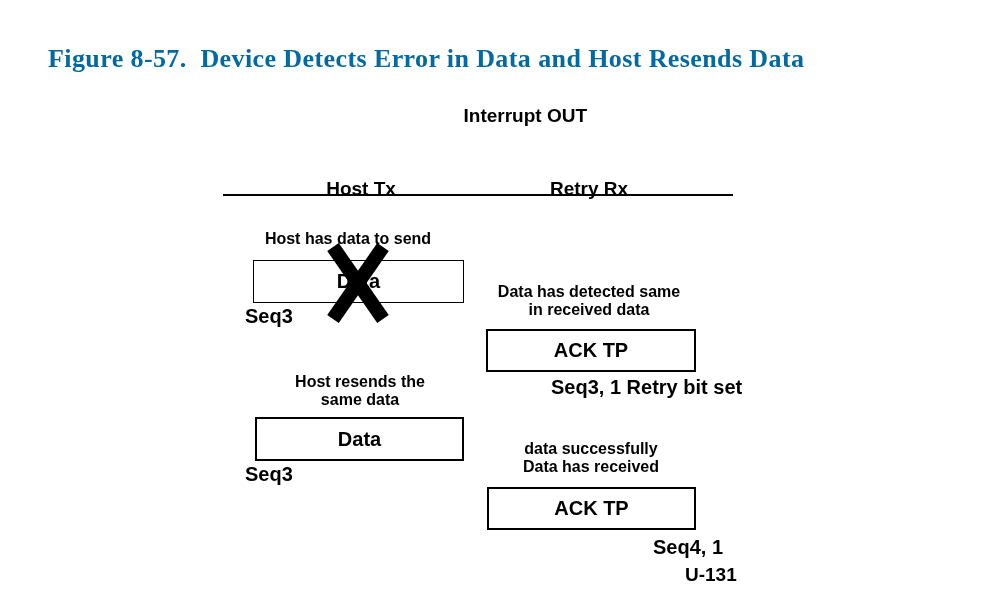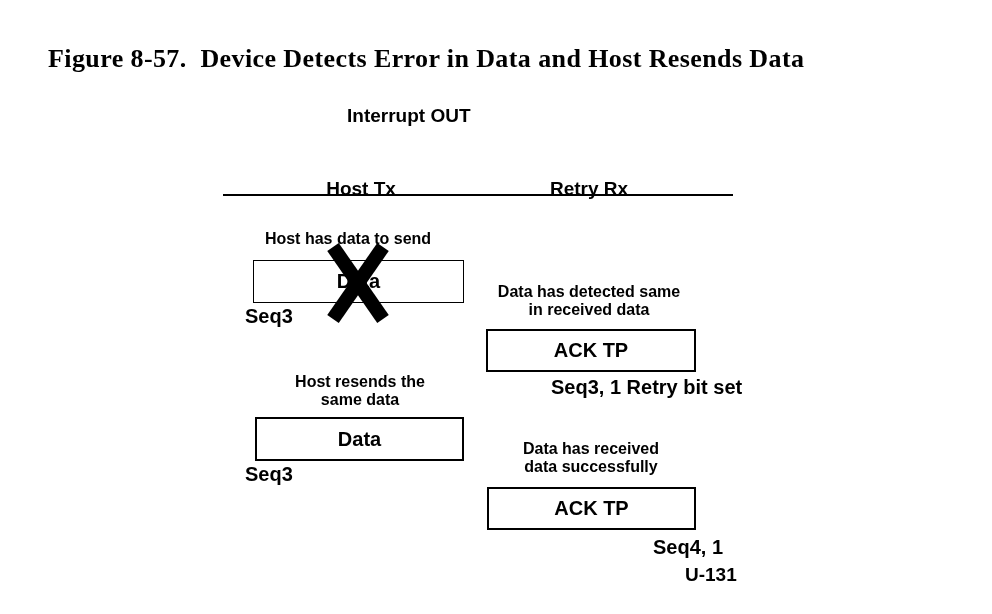--- a/index.html
+++ b/index.html
@@ -5,25 +5,25 @@
   html, body { margin:0; padding:0; background:#ffffff; }
   .page {
     position:relative; width:992px; height:614px;
     background:#ffffff; color:#000000; overflow:hidden;
     font-family:"Liberation Sans", sans-serif;
   }
   .fig-title {
     position:absolute; left:48px; top:44px; margin:0;
     font-family:"Liberation Serif", serif;
     font-weight:bold; font-size:26px; letter-spacing:0.4px;
-    white-space:pre; color:#000000;
+    white-space:pre; color:#0369a1;
   }
   .subtitle {
     position:absolute; left:347px; top:105px; width:240px;
-    text-align:left; font-size:19px; font-weight:bold;
+    text-align:right; font-size:19px; font-weight:bold;
   }
   .col-header {
     position:absolute; top:153px; width:200px;
     text-align:center; font-size:19px; font-weight:bold;margin-top:25px;
   }
   .col-header.tx { left:261px; }
   .col-header.rx { left:489px; }
   .header-rule {
     position:absolute; left:223px; top:194px; width:510px; height:0;
     border-top:2px solid #000000;
@@ -96,22 +96,22 @@
     <div id="lbl3" class="step-label">
       <span class="line">Host resends the</span>
       <span class="line">same data</span>
     </div>
     <div id="box3" class="packet-box">
       <span>Data</span>
     </div>
     <div id="seq3" class="seq">Seq3</div>
 
     <div id="lbl4" class="step-label">
+      <span class="line">data successfully</span>
       <span class="line">Data has received</span>
-      <span class="line">data successfully</span>
     </div>
     <div id="box4" class="packet-box">
       <span>ACK TP</span>
     </div>
     <div id="seq4" class="seq">Seq4, 1</div>
 
   </div>
 
   <div class="page-ref">U-131</div>
 

